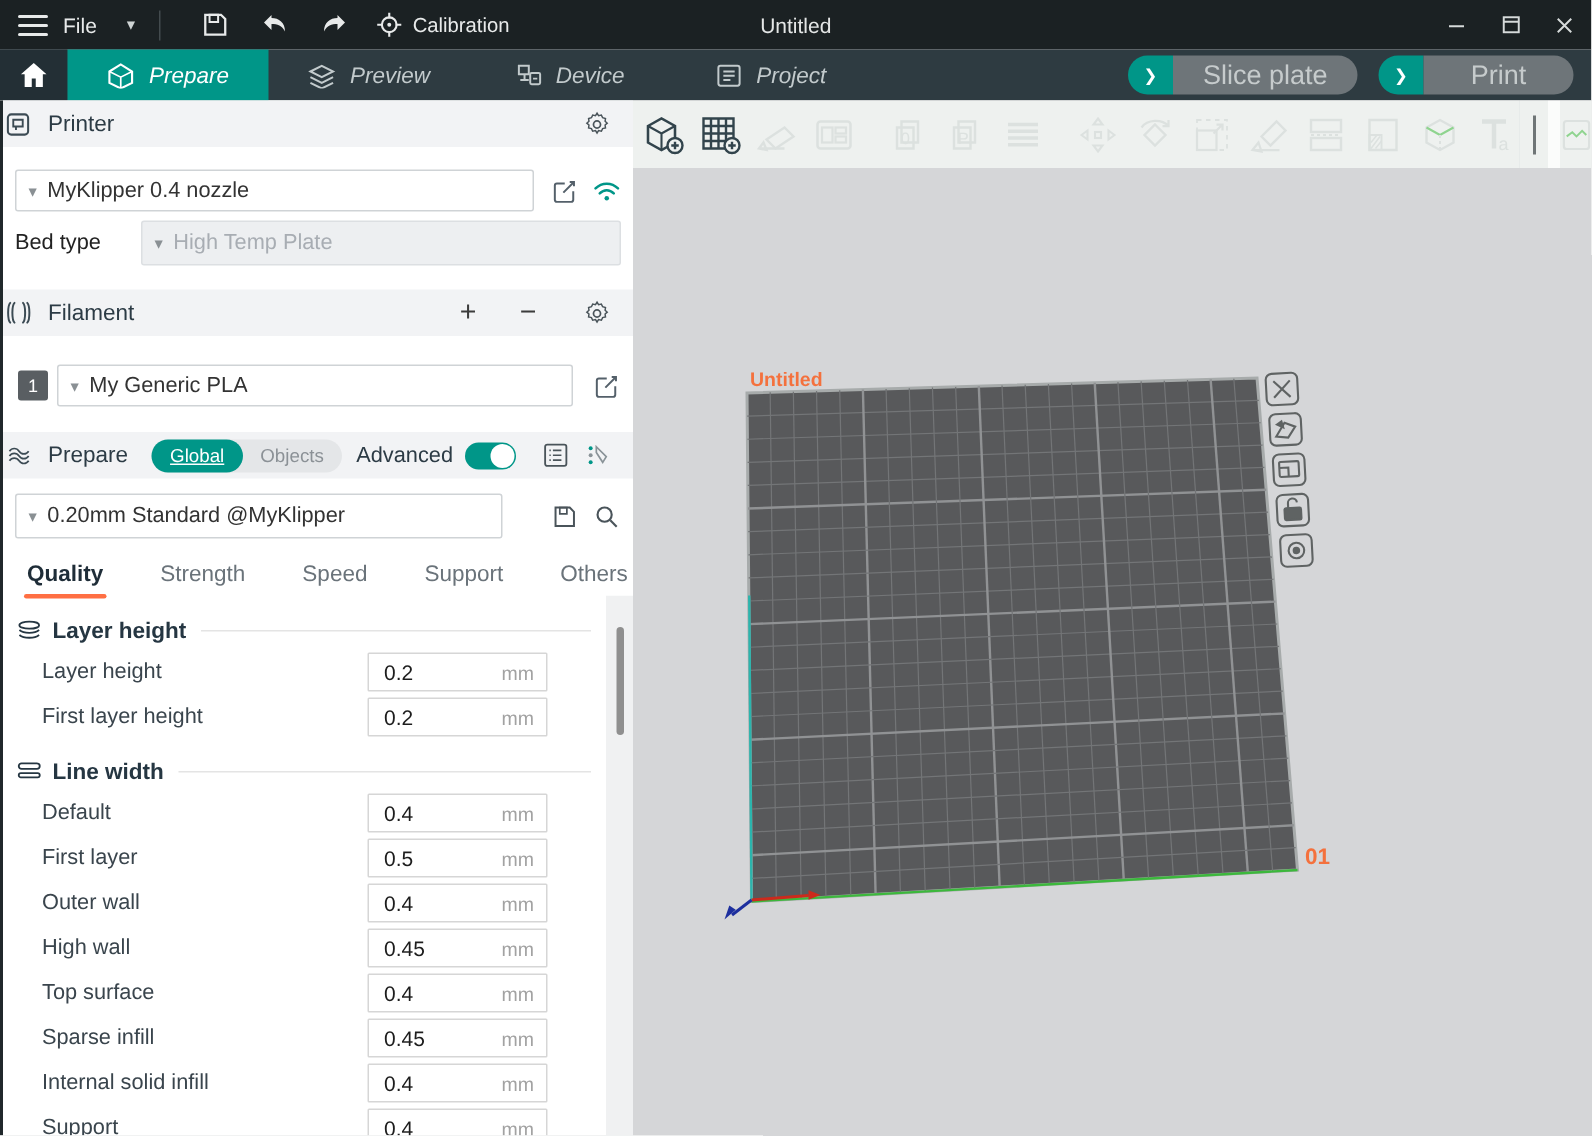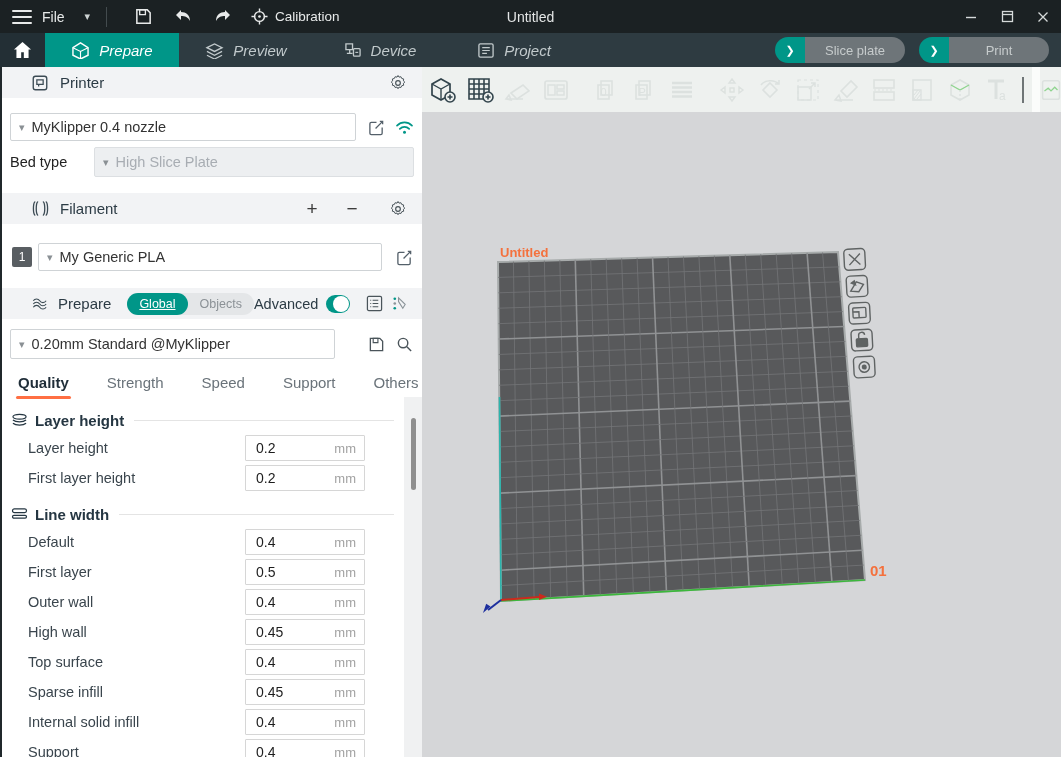--- a/index.html
+++ b/index.html
@@ -24,25 +24,25 @@
 
   
   .tabbar { position:absolute; left:0; top:33px; width:1061px; height:34px; background:#2e3b41; display:flex; align-items:stretch;font-style:italic; }
   .home-block { width:45px; display:flex; align-items:center; justify-content:center; background:#232f35; cursor:pointer; }
   .nav-tab { display:flex; align-items:center; justify-content:center; gap:9px; width:134px; color:#c2cacc; font-size:15px; cursor:pointer; }
   .nav-tab.active { background:#009688; color:#fff; }
   .nav-tab svg { display:block; }
   .actions { position:absolute; right:12px; top:33px; height:34px; display:flex; align-items:center; gap:14px; }
   .action-btn { display:flex; align-items:center; height:26px; cursor:pointer; }
   .action-drop { width:30px; height:26px; background:#009688; border-radius:13px 0 0 13px; display:flex; align-items:center; justify-content:center; color:#fff; font-size:11px; }
-  .action-label { height:26px; min-width:100px; padding:0 20px; background:#6e7579; border-radius:0 13px 13px 0; color:#c6cbcc; font-size:13px; display:flex; align-items:center; justify-content:center; }
+  .action-label { height:26px; min-width:100px; padding:0 20px; background:#6e7579; border-radius:0 13px 13px 0; color:#c6cbcc; font-size:18px; display:flex; align-items:center; justify-content:center; }
 
   
   .sidebar { position:absolute; left:0; top:67px; width:422px; bottom:0; background:#fff; border-left:2px solid #20282b; }
-  .sec-head { height:31px; background:#f2f3f5; display:flex; align-items:center; padding:0 14px 0 28px; color:#2c3b45; }
+  .sec-head { height:31px; background:#f2f3f5; display:flex; align-items:center; padding:0 14px 0 0; color:#2c3b45; }
   .sec-head .sh-icon { width:20px; height:20px; margin-right:10px; display:flex; align-items:center; justify-content:center; }
   .sec-title { font-size:15px; font-weight:500; }
   .sh-spacer { flex:1; }
   .sh-btn { width:20px; height:20px; display:flex; align-items:center; justify-content:center; margin-left:12px; cursor:pointer; color:#4a545a; }
   .plusminus { font-size:19px; color:#3c3c3c; font-weight:400; }
 
   .rowline { display:flex; align-items:center; }
   .select { height:28px; border:1px solid #cfd3d6; border-radius:2px; background:#fff; display:flex; align-items:center; padding:0 8px; cursor:pointer; }
   .select .chev { color:#8a9094; font-size:11px; margin-right:7px; }
   .select .sel-text { font-size:14.5px; color:#333; white-space:nowrap; overflow:hidden; }
@@ -249,21 +249,21 @@
             <path d="M2 6c4.5-4.5 11.5-4.5 16 0" fill="none" stroke="#009688" stroke-width="1.8" stroke-linecap="round"></path>
             <path d="M5 9.5c3-3 7-3 10 0" fill="none" stroke="#009688" stroke-width="1.8" stroke-linecap="round"></path>
             <circle cx="10" cy="13" r="1.6" fill="#009688"></circle>
           </svg>
       </span>
     </div>
     <div class="rowline bed-row">
       <span class="bed-label">Bed type</span>
       <div class="select disabled bed-select">
         <span class="chev">▾</span>
-        <span class="sel-text">High Slice Plate</span>
+        <span class="sel-text">High Temp Plate</span>
       </div>
     </div>
 
     <div class="sec-head fil-head">
       <span class="sh-icon">
         <svg width="19" height="17" viewBox="0 0 20 18">
             <path d="M4 2c-2 2-2 12 0 14M7 2c-2 2-2 12 0 14M13 2c2 2 2 12 0 14M16 2c2 2 2 12 0 14" fill="none" stroke="#3c4b54" stroke-width="1.4" stroke-linecap="round"></path>
           </svg>
       </span>
       <span class="sec-title">Filament</span>

